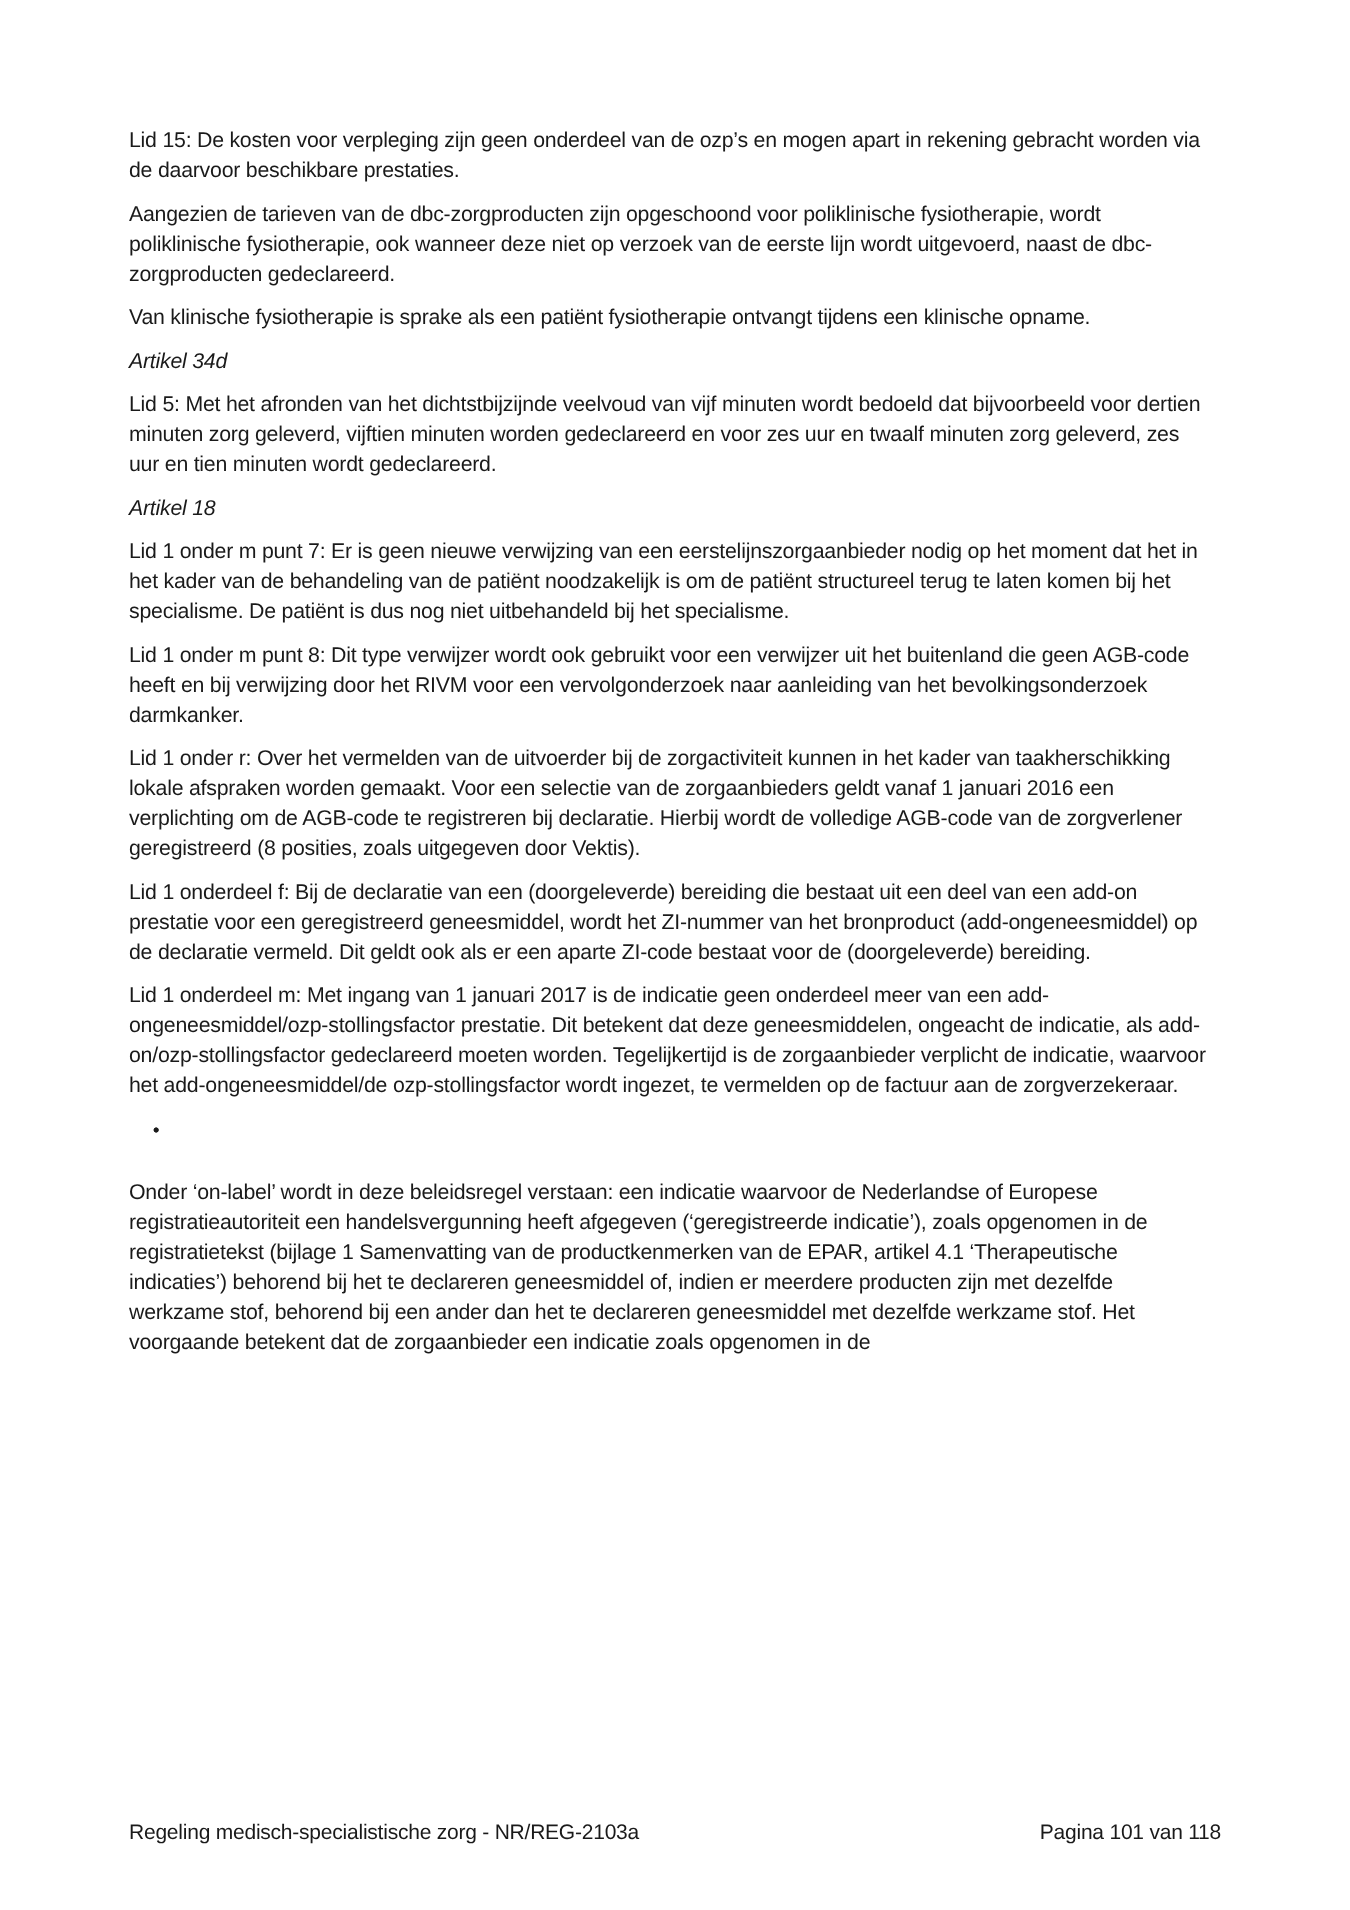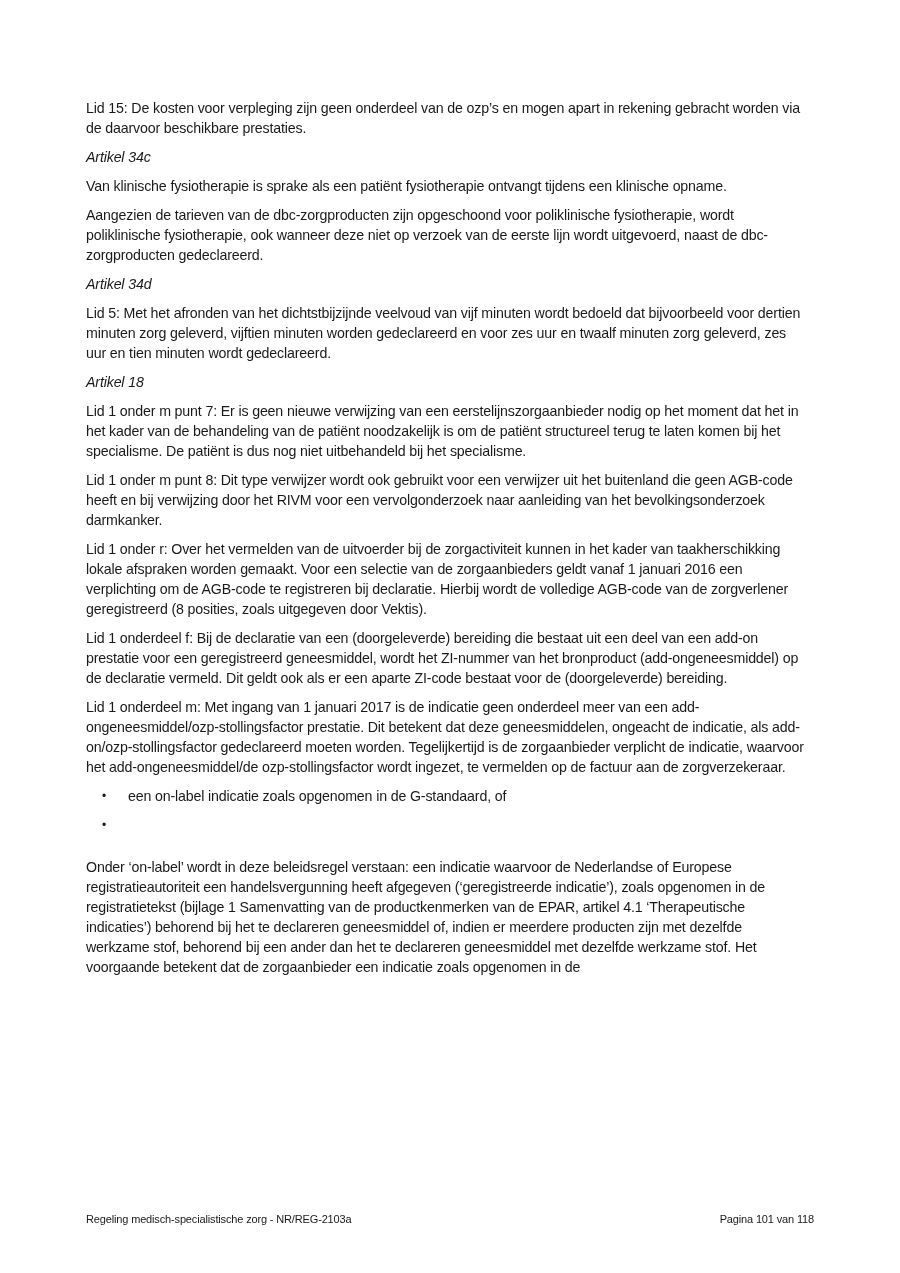--- a/index.html
+++ b/index.html
@@ -2,57 +2,55 @@
 <html><head>
   <meta charset="utf-8">
   <style>
     html, body { margin: 0; padding: 0; background: #ffffff; }
     body {
       width: 900px; height: 1273px; position: relative; overflow: hidden;
       font-family: "Liberation Sans", "DejaVu Sans", sans-serif;
       color: #1a1a1a;
     }
     .page {
-      position: absolute; left: 86px; top: 98px; width: 720px;
+      position: absolute; left: 86px; top: 84px; width: 720px;
       font-size: 14.2px; line-height: 20px; letter-spacing: -0.15px;
     }
     p { margin: 0 0 9px 0; }
     .heading { font-style: italic; margin-bottom: 9px; }
     ul.bullets { list-style: none; margin: 0; padding: 0; }
     ul.bullets li { position: relative; padding-left: 42px; margin-bottom: 9px; }
     ul.bullets li .bullet {
       position: absolute; left: 16px; top: 0; font-size: 12px;
     }
     .spacer { height: 42px; }
     .footer {
       position: absolute; left: 86px; top: 1213px; width: 728px;
-      font-size: 11px; display: flex; justify-content: space-between;
+      font-size: 14px; display: flex; justify-content: space-between;
       letter-spacing: -0.15px;
     }
   </style>
 </head>
 <body>
 
 <div class="page">
   <p>Lid 15: De kosten voor verpleging zijn geen onderdeel van de ozp’s en mogen apart in rekening gebracht worden via de daarvoor beschikbare prestaties.</p>
-  <p class="heading">Artikel 34c</p>
+  <p>Aangezien de tarieven van de dbc-zorgproducten zijn opgeschoond voor poliklinische fysiotherapie, wordt poliklinische fysiotherapie, ook wanneer deze niet op verzoek van de eerste lijn wordt uitgevoerd, naast de dbc-zorgproducten gedeclareerd.</p>
   <p>Van klinische fysiotherapie is sprake als een patiënt fysiotherapie ontvangt tijdens een klinische opname.</p>
-  <p>Aangezien de tarieven van de dbc-zorgproducten zijn opgeschoond voor poliklinische fysiotherapie, wordt poliklinische fysiotherapie, ook wanneer deze niet op verzoek van de eerste lijn wordt uitgevoerd, naast de dbc-zorgproducten gedeclareerd.</p>
   <p class="heading">Artikel 34d</p>
   <p>Lid 5: Met het afronden van het dichtstbijzijnde veelvoud van vijf minuten wordt bedoeld dat bijvoorbeeld voor dertien minuten zorg geleverd, vijftien minuten worden gedeclareerd en voor zes uur en twaalf minuten zorg geleverd, zes uur en tien minuten wordt gedeclareerd.</p>
   <p class="heading">Artikel 18</p>
   <p>Lid 1 onder m punt 7: Er is geen nieuwe verwijzing van een eerstelijnszorgaanbieder nodig op het moment dat het in het kader van de behandeling van de patiënt noodzakelijk is om de patiënt structureel terug te laten komen bij het specialisme. De patiënt is dus nog niet uitbehandeld bij het specialisme.</p>
   <p>Lid 1 onder m punt 8: Dit type verwijzer wordt ook gebruikt voor een verwijzer uit het buitenland die geen AGB-code heeft en bij verwijzing door het RIVM voor een vervolgonderzoek naar aanleiding van het bevolkingsonderzoek darmkanker.</p>
   <p>Lid 1 onder r: Over het vermelden van de uitvoerder bij de zorgactiviteit kunnen in het kader van taakherschikking lokale afspraken worden gemaakt. Voor een selectie van de zorgaanbieders geldt vanaf 1 januari 2016 een verplichting om de AGB-code te registreren bij declaratie. Hierbij wordt de volledige AGB-code van de zorgverlener geregistreerd (8 posities, zoals uitgegeven door Vektis).</p>
   <p>Lid 1 onderdeel f: Bij de declaratie van een (doorgeleverde) bereiding die bestaat uit een deel van een add-on prestatie voor een geregistreerd geneesmiddel, wordt het ZI-nummer van het bronproduct (add-ongeneesmiddel) op de declaratie vermeld. Dit geldt ook als er een aparte ZI-code bestaat voor de (doorgeleverde) bereiding.</p>
   <p>Lid 1 onderdeel m: Met ingang van 1 januari 2017 is de indicatie geen onderdeel meer van een add-ongeneesmiddel/ozp-stollingsfactor prestatie. Dit betekent dat deze geneesmiddelen, ongeacht de indicatie, als add-on/ozp-stollingsfactor gedeclareerd moeten worden. Tegelijkertijd is de zorgaanbieder verplicht de indicatie, waarvoor het add-ongeneesmiddel/de ozp-stollingsfactor wordt ingezet, te vermelden op de factuur aan de zorgverzekeraar.</p>
   <ul class="bullets">
     <li>
       <span class="bullet">•</span>
-      <span>een on-label indicatie zoals opgenomen in de G-standaard, of</span>
     </li>
     <li>
       <span class="bullet">•</span>
     </li>
   </ul>
   <div class="spacer"></div>
   <p>Onder ‘on-label’ wordt in deze beleidsregel verstaan: een indicatie waarvoor de Nederlandse of Europese registratieautoriteit een handelsvergunning heeft afgegeven (‘geregistreerde indicatie’), zoals opgenomen in de registratietekst (bijlage 1 Samenvatting van de productkenmerken van de EPAR, artikel 4.1 ‘Therapeutische indicaties’) behorend bij het te declareren geneesmiddel of, indien er meerdere producten zijn met dezelfde werkzame stof, behorend bij een ander dan het te declareren geneesmiddel met dezelfde werkzame stof. Het voorgaande betekent dat de zorgaanbieder een indicatie zoals opgenomen in de</p>
 </div>
 
 <div class="footer">

